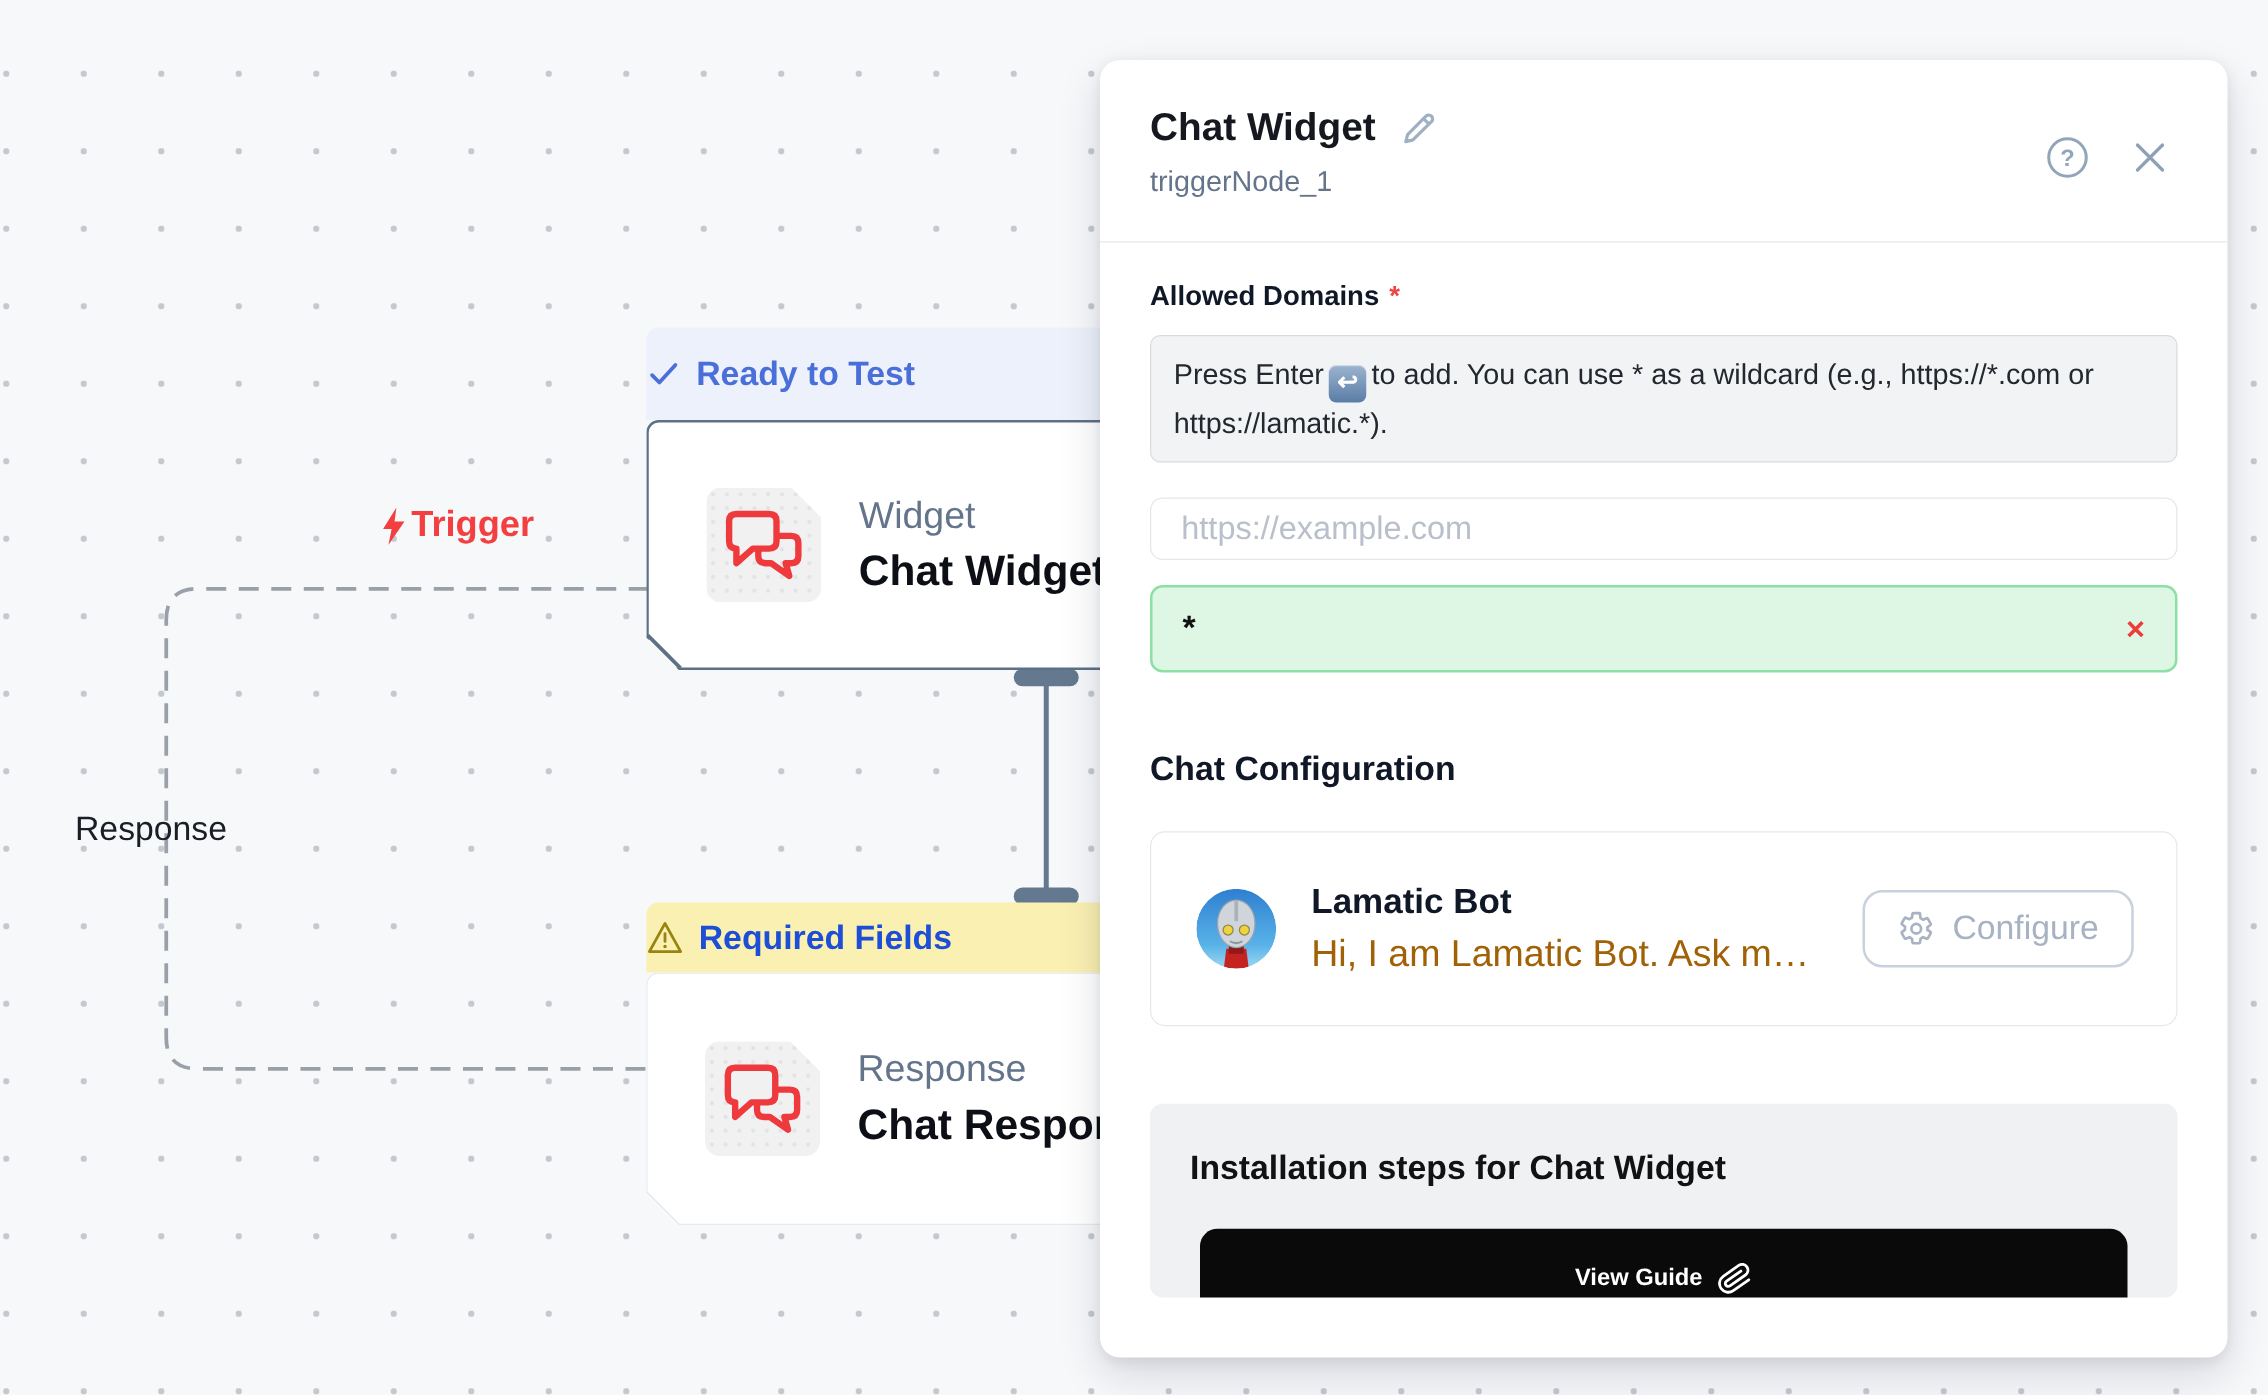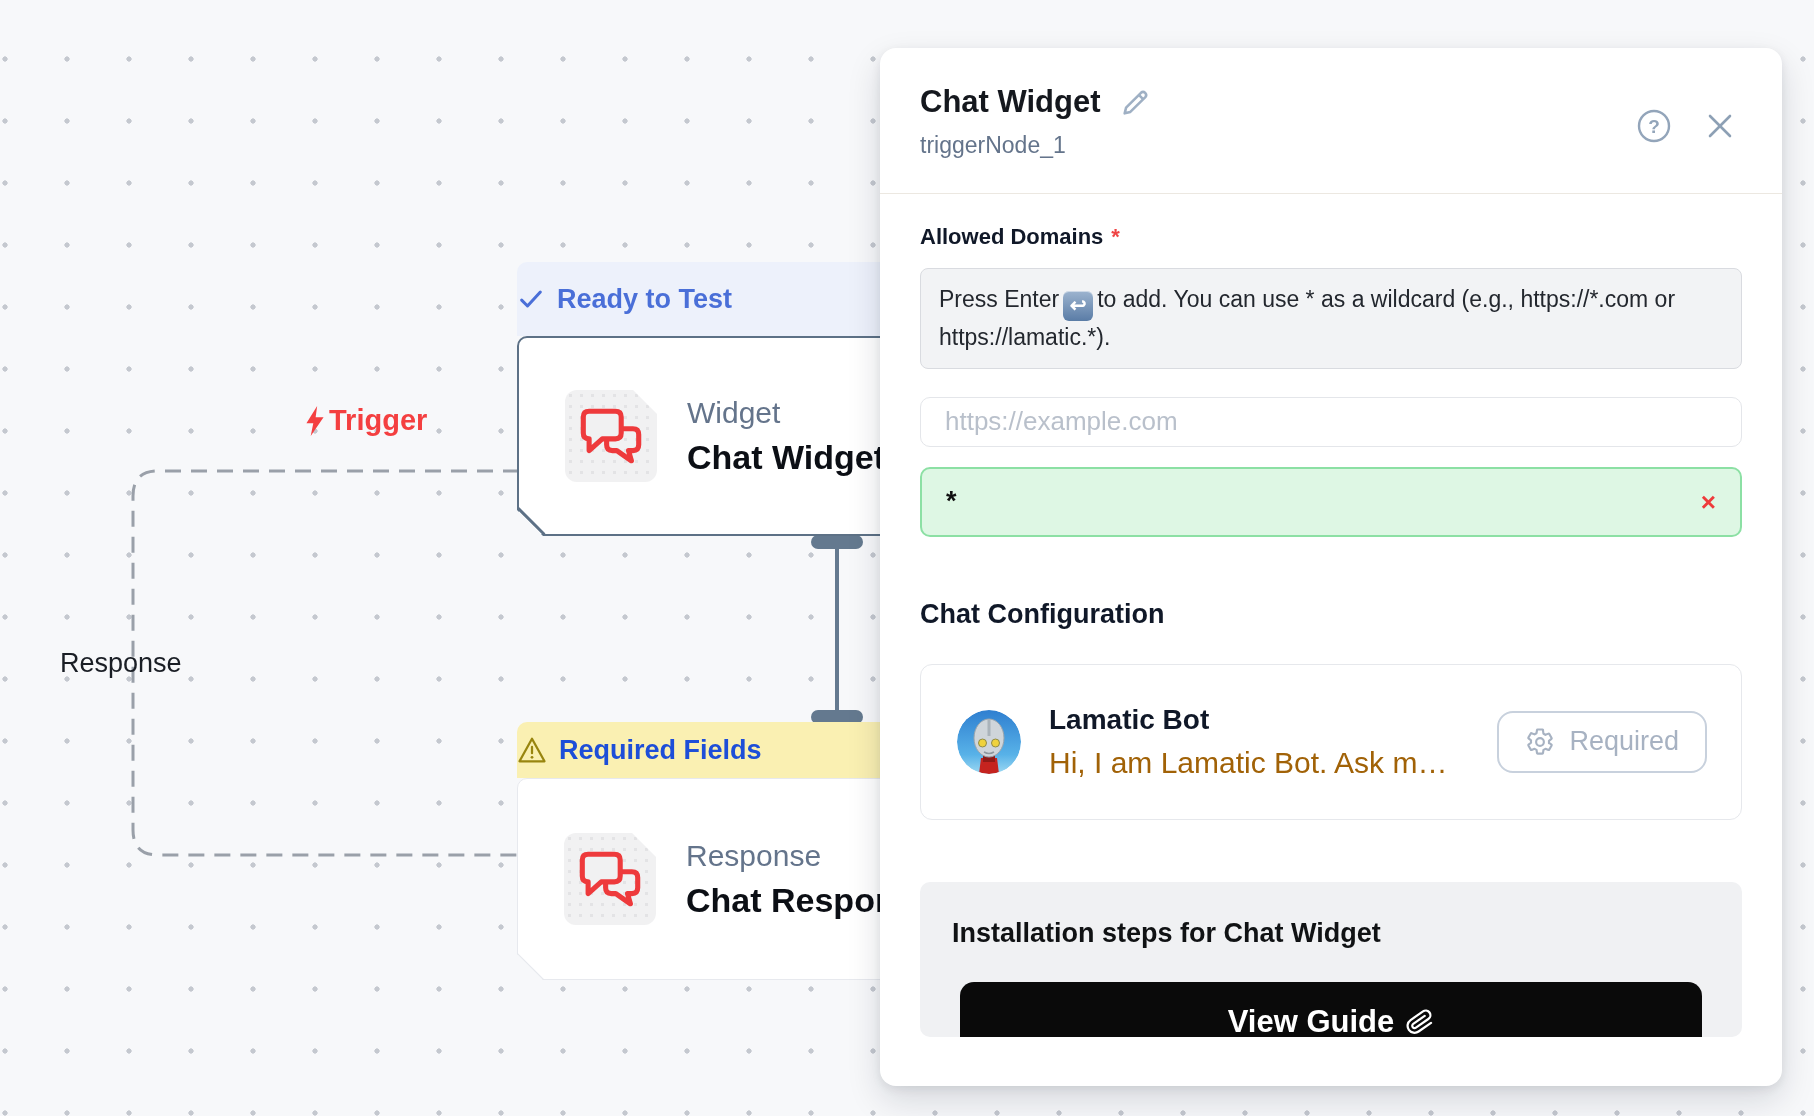--- a/index.html
+++ b/index.html
@@ -116,21 +116,21 @@
   }
 
   .install-box {
     margin-top:62px; background:#f0f1f3; border-radius:10px; height:155px;
     padding:36px 28px 4px 32px; overflow:hidden; position:relative;
   }
   .install-heading { font-size:27px; font-weight:700; color:#101214; }
   .guide-btn {
     position:absolute; left:28px; right:40px; top:100px; height:80px;
     background:#0a0a0a; border:none; border-radius:14px; color:#ffffff;
-    font-size:31px; font-weight:700; display:flex; align-items:center; justify-content:center; gap:12px;
+    font-size:19px; font-weight:700; display:flex; align-items:center; justify-content:center; gap:12px;
     cursor:pointer; font-family:"Liberation Sans",sans-serif;margin-left:12px;
   }
 
   .icon-btn { cursor:pointer; display:flex; align-items:center; justify-content:center; background:none; border:none; }
 </style>
 </head>
 <body>
 
 <div class="canvas">
 
@@ -280,21 +280,21 @@
       <span class="bot-name">Lamatic Bot</span>
       <span class="bot-desc">Hi, I am Lamatic Bot. Ask me…</span>
     </div>
     <button class="configure-btn">
       <span style="display:flex;">
         <svg width="30" height="30" viewBox="0 0 24 24" fill="none" stroke="#a7b2c2" stroke-width="1.7" stroke-linejoin="round">
           <path d="M19.14 12.94a7 7 0 0 0 .06-.94 7 7 0 0 0-.06-.94l2.03-1.58a.5.5 0 0 0 .12-.64l-1.92-3.32a.5.5 0 0 0-.61-.22l-2.39.96a7 7 0 0 0-1.62-.94l-.36-2.54A.5.5 0 0 0 13.9 2h-3.8a.5.5 0 0 0-.5.42l-.36 2.54a7 7 0 0 0-1.62.94l-2.39-.96a.5.5 0 0 0-.61.22L2.7 8.48a.5.5 0 0 0 .12.64l2.03 1.58a7 7 0 0 0 0 1.88l-2.03 1.58a.5.5 0 0 0-.12.64l1.92 3.32c.13.22.39.31.61.22l2.39-.96c.5.38 1.04.7 1.62.94l.36 2.54c.04.24.25.42.5.42h3.8c.25 0 .46-.18.5-.42l.36-2.54a7 7 0 0 0 1.62-.94l2.39.96c.22.09.48 0 .61-.22l1.92-3.32a.5.5 0 0 0-.12-.64l-2.03-1.58z"></path>
           <circle cx="12" cy="12" r="3.1"></circle>
         </svg>
       </span>
-      <span>Required</span>
+      <span>Configure</span>
     </button>
   </div>
 
   <div class="install-box">
     <div class="install-heading">Installation steps for Chat Widget</div>
     <button class="guide-btn">
       <span>View Guide</span>
       <span style="display:flex;">
         <svg width="28" height="28" viewBox="0 0 24 24" fill="none" stroke="#ffffff" stroke-width="1.9" stroke-linecap="round" stroke-linejoin="round" transform="rotate(10)">
           <path d="M21.44 11.05 L12.25 20.24 a6 6 0 0 1 -8.49 -8.49 L12.95 2.56 a4 4 0 0 1 5.66 5.66 L9.41 17.41 a2 2 0 0 1 -2.83 -2.83 L15.07 6.1"></path>

